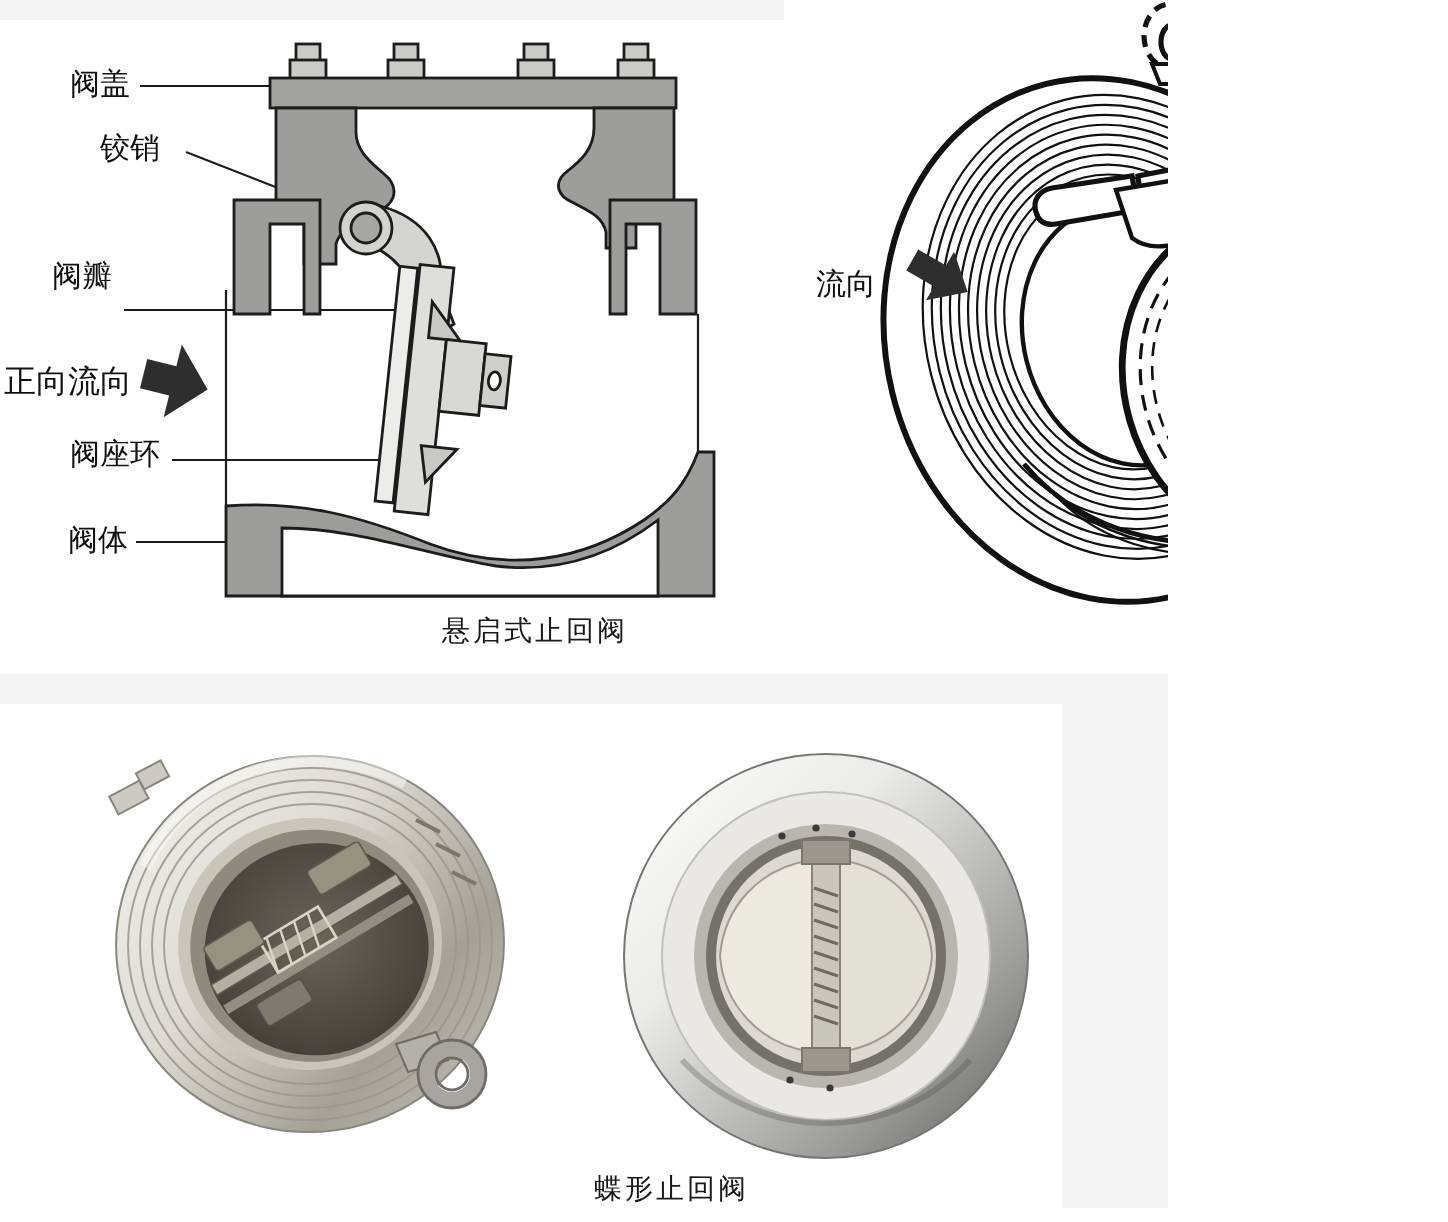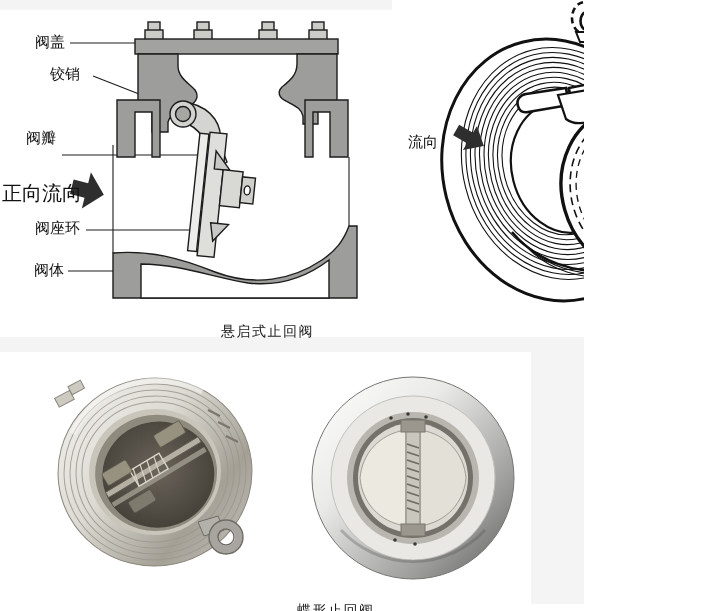--- a/index.html
+++ b/index.html
@@ -1,20 +1,20 @@
 <!DOCTYPE html>
 <html><head>
 <meta charset="utf-8">
 <style>
   html,body{margin:0;padding:0;}
   body{font-family:"DejaVu Sans","Liberation Sans",sans-serif;background:#ffffff;}
   #stage{position:relative;width:584px;height:611px;background:#f4f4f4;overflow:hidden;}
   .panel{position:absolute;background:#ffffff;}
   .lbl{position:absolute;color:#111;font-size:15px;line-height:1.1;white-space:nowrap;}
-  .cap{position:absolute;color:#1a1a1a;font-size:14px;letter-spacing:1.5px;white-space:nowrap;margin-top:16px;}
+  .cap{position:absolute;color:#1a1a1a;font-size:14px;letter-spacing:1.5px;white-space:nowrap;}
   svg{position:absolute;display:block;}
   .ln{stroke:#1c1c1c;stroke-width:1.1;fill:none;}
   .part{stroke:#1c1c1c;stroke-width:1.4;}
 </style>
 </head>
 <body>
 
 <div id="stage">
 
   <div class="panel" style="left:0;top:10px;width:392px;height:327px;"></div>
@@ -80,21 +80,21 @@
     <path d="M141,288 L141,254 C180,254 215,268 248,273 C282,277 308,266 329,250 L329,288 Z" fill="#ffffff" stroke="#1c1c1c" stroke-width="1.4"></path>
 
     <g transform="translate(72,162) rotate(14 16 16) scale(1,1.25)">
       <polygon points="0,9 15,9 15,0 33,15 15,30 15,21 0,21" fill="#2e2e2e"></polygon>
     </g>
   </svg>
 
   <div class="lbl" style="left:35px;top:34px;">阀盖</div>
   <div class="lbl" style="left:50px;top:66px;">铰销</div>
   <div class="lbl" style="left:26px;top:130px;">阀瓣</div>
-  <div class="lbl" style="left:2px;top:182px;font-size:20px;">正向流向</div>
+  <div class="lbl" style="left:2px;top:182px;font-size:16px;">正向流向</div>
   <div class="lbl" style="left:35px;top:220px;font-family:Liberation Serif, serif;">阀座环</div>
   <div class="lbl" style="left:34px;top:262px;">阀体</div>
   <div class="cap" style="left:221px;top:307px;">悬启式止回阀</div>
 
   <svg style="left:392px;top:0;" width="332" height="337" viewBox="0 0 332 337">
 
     <ellipse cx="193" cy="18" rx="13" ry="16" fill="none" stroke="#111" stroke-width="2.6" stroke-dasharray="6,4"></ellipse>
     <ellipse cx="194" cy="21" rx="5.5" ry="8.5" fill="none" stroke="#111" stroke-width="2.6"></ellipse>
     <path d="M184,32 L202,32 L198,42 L188,42 Z" fill="#fff" stroke="#111" stroke-width="2"></path>
 

